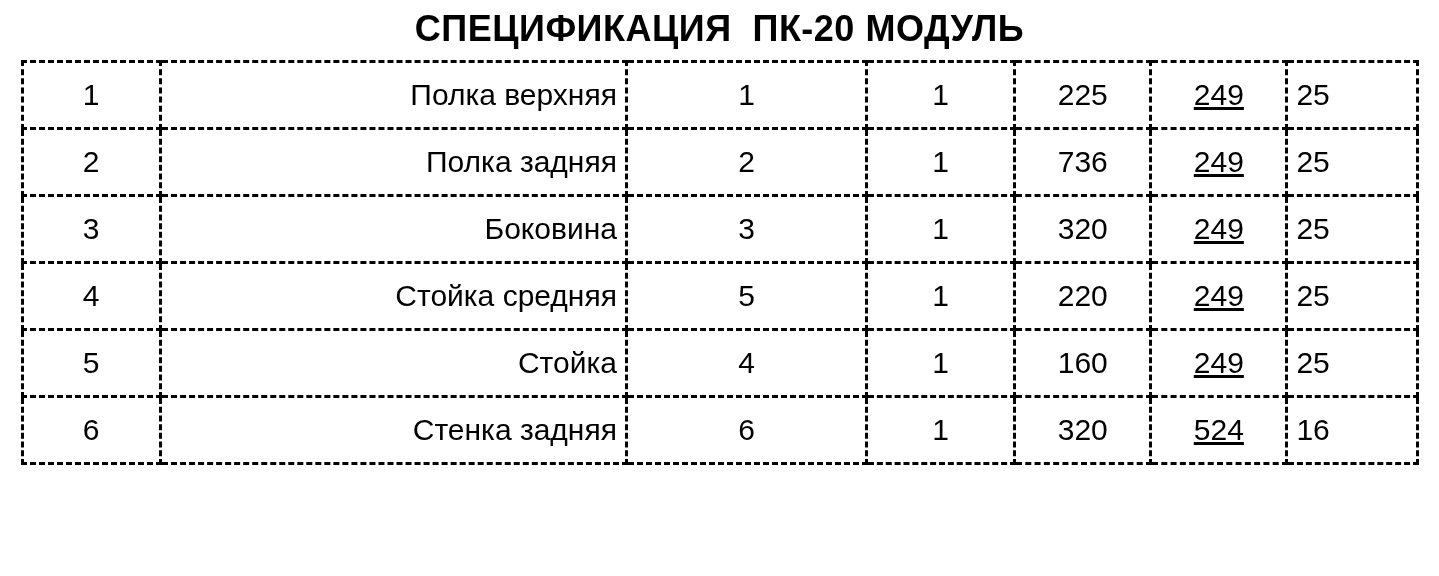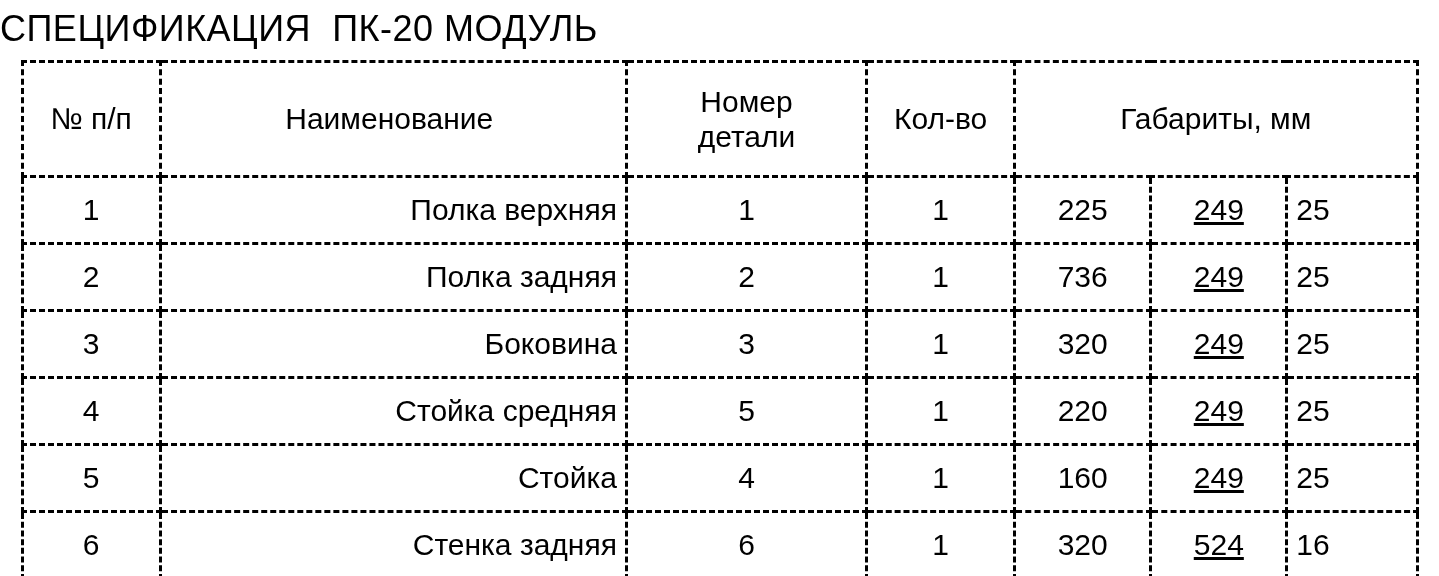--- a/index.html
+++ b/index.html
@@ -15,23 +15,23 @@
     overflow: hidden;
   }
   .page {
     position: relative;
     width: 1439px;
     height: 576px;
     box-sizing: border-box;
     padding: 0;
   }
   .doc-title {
-    text-align: left;
+    text-align: center;
     font-size: 36px;
-    font-weight: normal;
+    font-weight: bold;
     letter-spacing: 0.5px;
     margin: 8px 0 10px 0;
     white-space: pre;
   }
   .spec-table {
     border-collapse: collapse;
     table-layout: fixed;
     width: 1398px;
     margin: 0 auto;
     border: 3px dashed #000;
@@ -72,30 +72,20 @@
     <colgroup>
       <col class="c-num">
         <col class="c-name">
         <col class="c-part">
         <col class="c-qty">
       <col class="c-d1">
         <col class="c-d2">
         <col class="c-d3">
     </colgroup>
     <tbody>
-      <tr class="head">
-        <td class="c-num">№ п/п</td>
-        <td class="c-name">Наименование</td>
-        <td class="c-part">
-          <span class="hdr-two-line">Номер</span>
-          <span class="hdr-two-line">детали</span>
-        </td>
-        <td class="c-qty">Кол-во</td>
-        <td class="c-d1" colspan="3">Габариты, мм</td>
-      </tr>
 
       <tr class="body-row">
         <td class="c-num">1</td>
         <td class="c-name nowrap">Полка верхняя</td>
         <td class="c-part">1</td>
         <td class="c-qty">1</td>
         <td class="c-d1">225</td>
         <td class="c-d2">249</td>
         <td class="c-d3">25</td>
       </tr>

